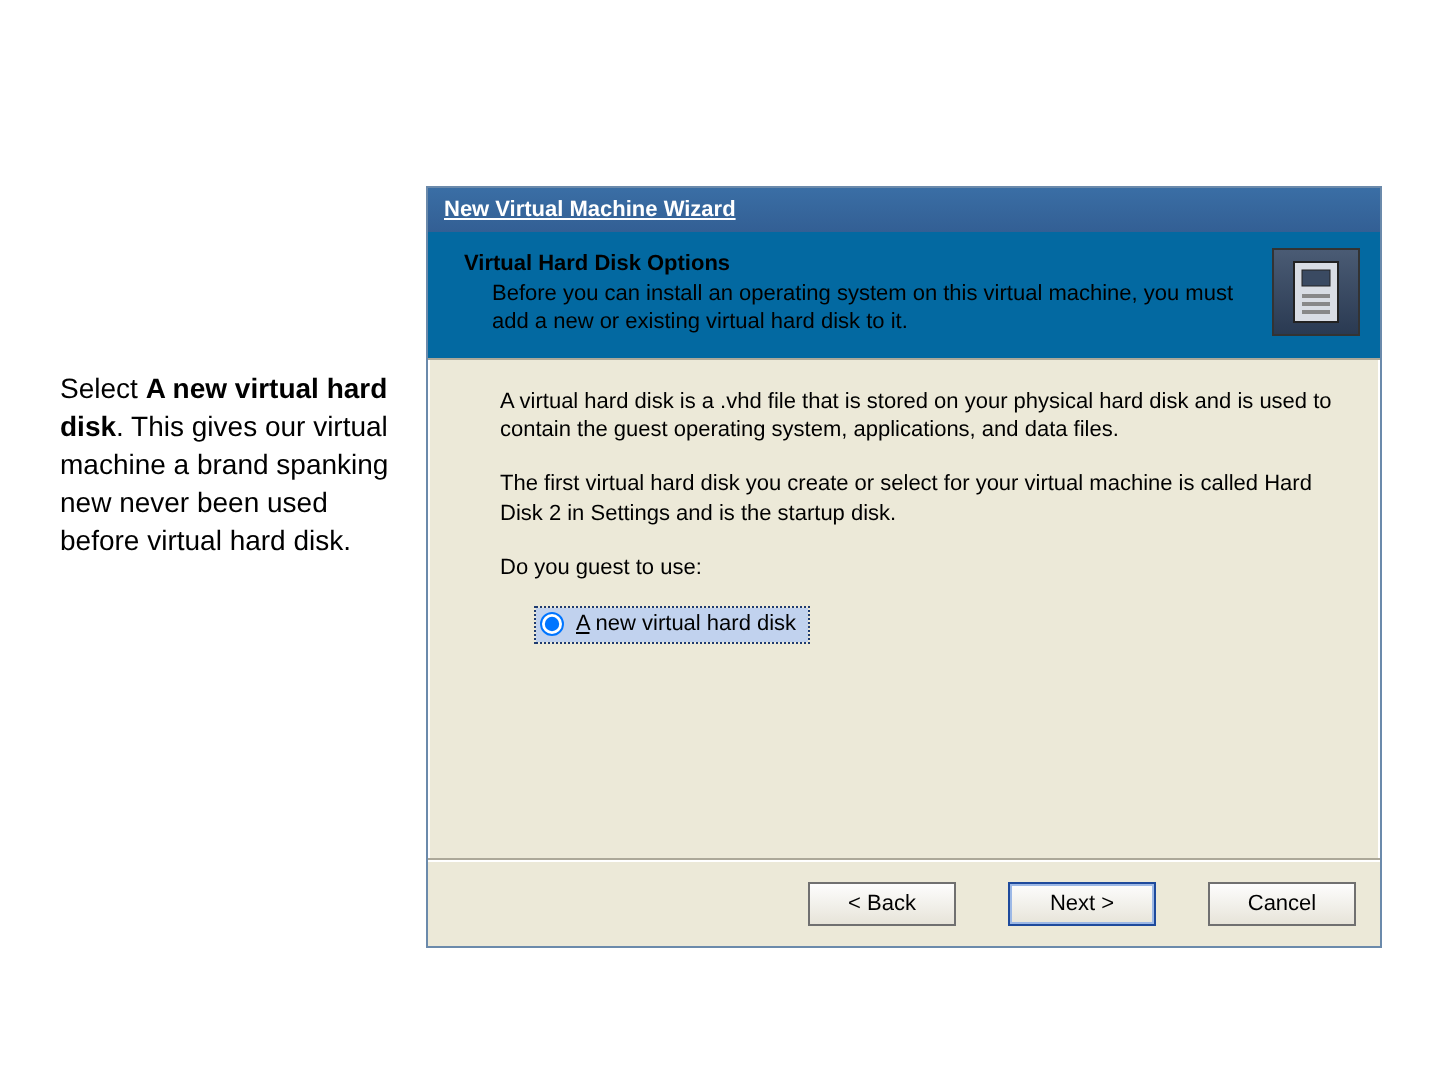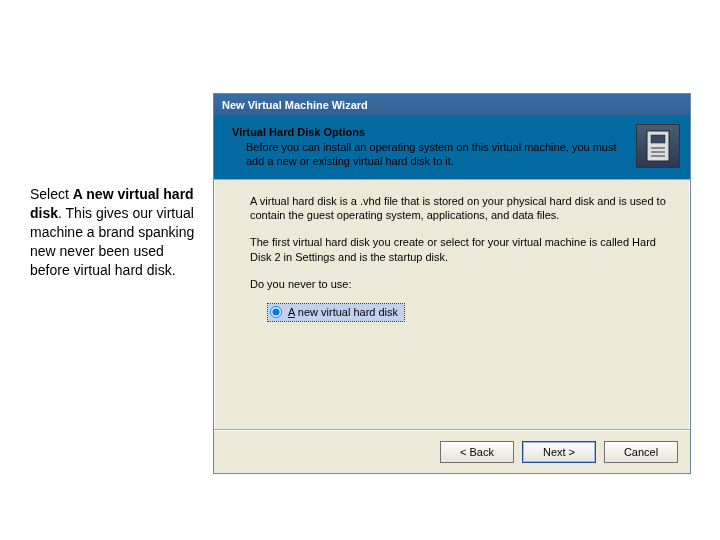--- a/index.html
+++ b/index.html
@@ -35,20 +35,21 @@
   }
   .titlebar {
     height: 22px;
     background: linear-gradient(to bottom, #3a6ea5, #335f94);
     color: #fff;
     display: flex;
     align-items: center;
     padding: 0 8px;
     font-weight: bold;
     font-size: 11px;
+    text-decoration: underline;
   }
   .header {
     background: #0369a1;
     padding: 10px 64px 10px 18px;
     border-bottom: 1px solid #aca899;
     position: relative;
     min-height: 62px;
   }
   .header-title {
     font-weight: bold;
@@ -101,21 +102,21 @@
   }
   .underlined::first-letter { text-decoration: underline; }
   .underlined-2 span.k { text-decoration: underline; }
 
   .footer {
     border-top: 1px solid #fff;
     box-shadow: 0 -1px 0 #aca899;
     padding: 10px 12px;
     display: flex;
     justify-content: flex-end;
-    gap: 8px;
+    gap: 26px;
     background: #ece9d8;
   }
   .btn {
     min-width: 74px;
     height: 22px;
     border: 1px solid #707070;
     background: linear-gradient(to bottom, #fdfdfd, #e7e4d9);
     font-family: Tahoma, Arial, sans-serif;
     font-size: 11px;
     cursor: pointer;
@@ -148,21 +149,21 @@
         <rect x="8" y="18" width="14" height="2" fill="#888"></rect>
         <rect x="8" y="22" width="14" height="2" fill="#888"></rect>
         <rect x="8" y="26" width="14" height="2" fill="#888"></rect>
       </svg>
     </div>
   </div>
 
   <div class="body">
     <p>A virtual hard disk is a .vhd file that is stored on your physical hard disk and is used to contain the guest operating system, applications, and data files.</p>
     <p>The first virtual hard disk you create or select for your virtual machine is called Hard Disk 2 in Settings and is the startup disk.</p>
-    <p>Do you never to use:</p>
+    <p>Do you guest to use:</p>
 
     <div class="radio-group">
       <label class="radio-row selected">
         <input type="radio" name="disk" checked="" style="">
         <span class="underlined">A new virtual hard disk</span>
       </label>
     </div>
   </div>
 
   <div class="footer">

